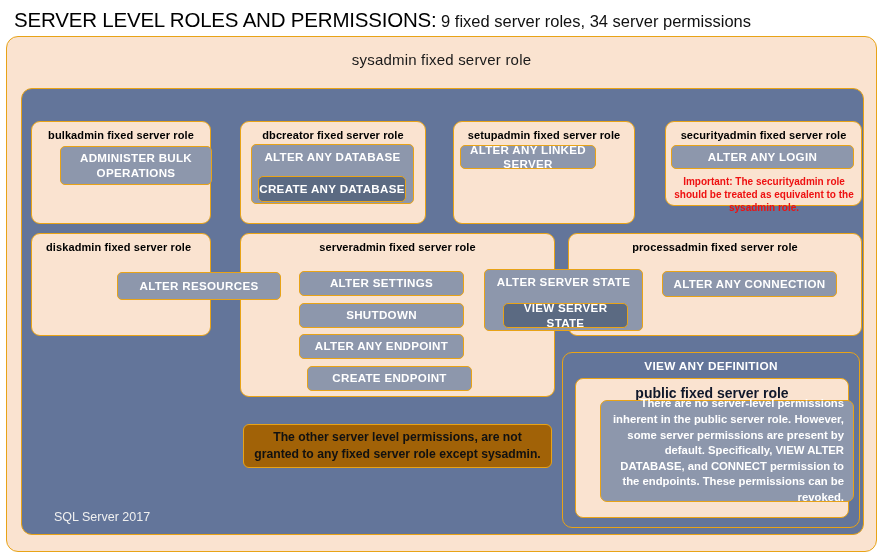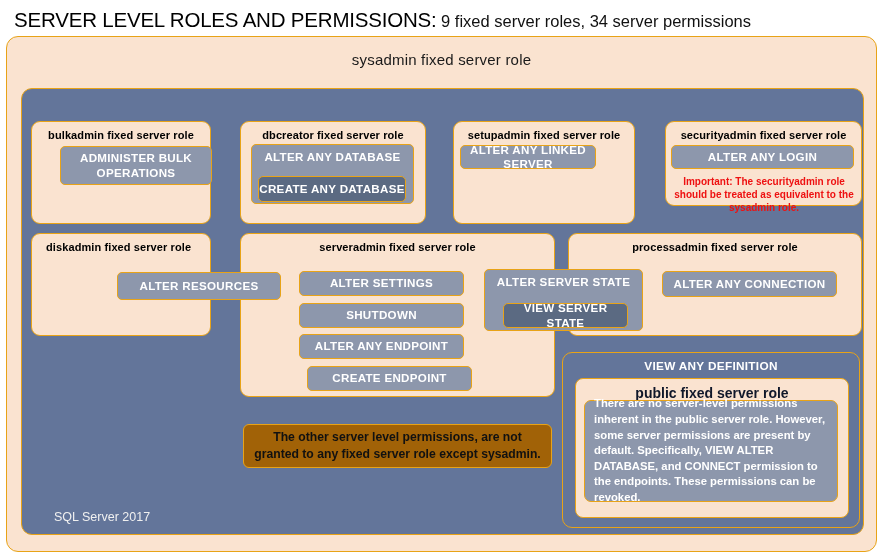--- a/index.html
+++ b/index.html
@@ -166,26 +166,27 @@
   }
   .note-chip {
     position: absolute;
     box-sizing: border-box;
     background: #8d97ac;
     border: 1.6px solid #e8a317;
     border-radius: 7px;
     display: flex;
     align-items: center;
     justify-content: center;
-    text-align: left;
+    text-align: right;
     font-size: 11.3px;
     font-weight: bold;
     color: #ffffff;
     line-height: 1.38;
     padding: 6px 9px;
+    margin-left: 16px;
   }
 
   
   #public-group {
     left: 562px;
     top: 352px;
     width: 298px;
     height: 176px;
     border-radius: 10px;
   }

